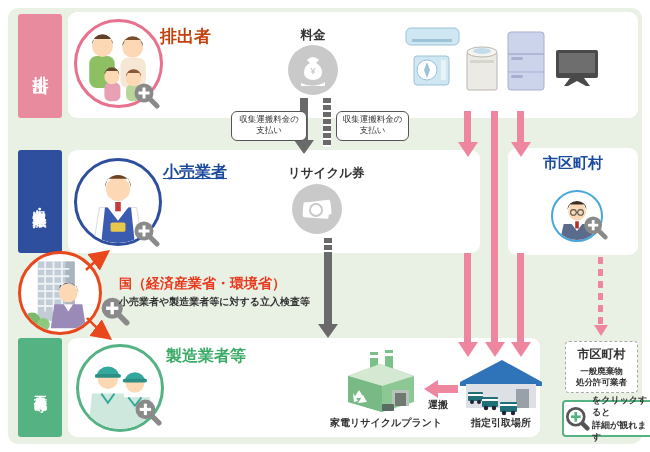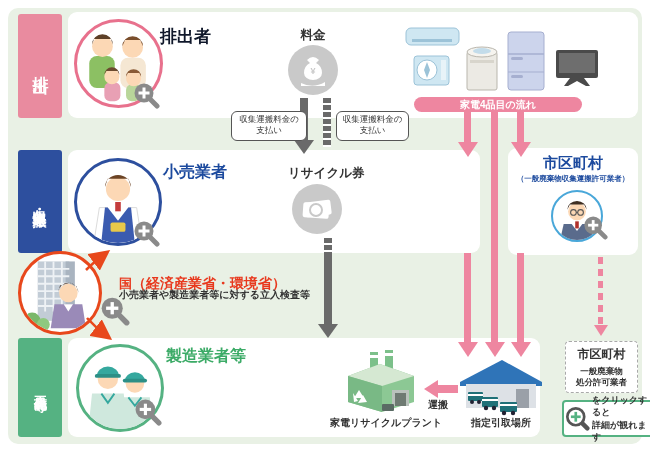--- a/index.html
+++ b/index.html
@@ -18,21 +18,21 @@
 
   .circle-ill { position:absolute; border-radius:50%; background:#fff; display:flex;
                 align-items:center; justify-content:center; overflow:hidden; }
   .ring-pink  { border:3px solid #e8718d; }
   .ring-blue  { border:3px solid #2d4f9e; }
   .ring-lblue { border:2.5px solid #49a7d9; }
   .ring-red   { border:3px solid #e8481c; }
   .ring-green { border:3px solid #55b282; }
 
   .t { position:absolute; white-space:nowrap; }
-  .pink-t  { color:#0f172a; font-weight:bold; }
+  .pink-t  { color:#c2410c; font-weight:bold; }
   .blue-t  { color:#1c4a9e; font-weight:bold; }
   .green-t { color:#3cab67; font-weight:bold; }
   .red-t   { color:#e8381d; font-weight:bold; }
   .dark-t  { color:#333; font-weight:bold; }
 
   .gray-circle { position:absolute; border-radius:50%; background:#c9c9c9; }
 
   .flow-bar { position:absolute; left:414px; top:97px; width:168px; height:15px; background:#ee86a0;
               border-radius:8px; color:#fff; font-size:10px; font-weight:bold; text-align:center;
               line-height:15px; }
@@ -136,21 +136,20 @@
       <rect x="111" y="33" width="12" height="3" rx="1.5" fill="#a6afd0"></rect>
       <rect x="111" y="51" width="12" height="3" rx="1.5" fill="#a6afd0"></rect>
     </g>
     <g>
       <rect x="156" y="26" width="42" height="28" rx="2" fill="#4a4a4a"></rect>
       <rect x="159" y="29" width="36" height="20" fill="#6e6e6e"></rect>
       <path d="M170 54 l14 0 6 8 -4 0 -9 -5 -9 5 -4 0 z" fill="#4a4a4a"></path>
     </g>
   </svg>
 
-  <div class="flow-bar">家電4品目の流れ</div>
 
   <div class="gbar" style="left:300px;top:98px;height:42px;"></div>
   <div class="ghead" style="left:294px;top:140px;"></div>
   <div class="gbar-stripe" style="left:323px;top:98px;height:49px;"></div>
 
   <div class="paybox" style="left:231px;top:111px;width:76px;height:30px;">
     <div>収集運搬料金の</div>
     <div>支払い</div>
   </div>
   <div class="paybox" style="left:336px;top:111px;width:73px;height:30px;">
@@ -182,36 +181,35 @@
       <circle cx="44" cy="30" r="13" fill="#fcd8b5"></circle>
       <path d="M30 28 a14 13 0 0 1 28 0 l-3 -9 -22 0 z" fill="#6b4324"></path>
     </svg>
   </div>
   <svg class="mag" style="left:133px;top:220px;" width="27" height="27" viewBox="0 0 27 27">
     <line x1="17" y1="17" x2="24" y2="24" stroke="#8a8a8a" stroke-width="5" stroke-linecap="round"></line>
     <circle cx="11" cy="11" r="9.5" fill="#8a8a8a"></circle>
     <rect x="9.5" y="5.5" width="3" height="11" fill="#fff"></rect>
     <rect x="5.5" y="9.5" width="11" height="3" fill="#fff"></rect>
   </svg>
-  <div class="t blue-t" style="left:163px;top:162px;font-size:16px;">小売業者</div>
+  <div class="t blue-t" style="left:163px;top:162px;font-size:16px;text-decoration:underline;">小売業者</div>
 
   <div class="t dark-t" style="left:288px;top:165px;font-size:12.5px;">リサイクル券</div>
   <div class="gray-circle" style="left:292px;top:184px;width:50px;height:50px;"></div>
   <svg class="mag" style="left:296px;top:188px;" width="42" height="42" viewBox="0 0 42 42">
     <rect x="9" y="13" width="26" height="15" rx="2" fill="#fff" transform="rotate(-7 22 20)"></rect>
     <rect x="7" y="15" width="26" height="15" rx="2" fill="#fff" transform="rotate(4 20 22)"></rect>
     <circle cx="20" cy="22" r="6" fill="none" stroke="#c9c9c9" stroke-width="2"></circle>
   </svg>
 
   <div class="gbar-stripe" style="left:324px;top:238px;height:16px;"></div>
   <div class="gbar" style="left:324px;top:254px;height:70px;"></div>
   <div class="ghead" style="left:318px;top:324px;"></div>
 
   <div class="t blue-t" style="left:508px;top:154px;width:130px;text-align:center;font-size:15px;">市区町村</div>
-  <div class="t blue-t" style="left:508px;top:174px;width:130px;text-align:center;font-size:7.5px;">（一般廃棄物収集運搬許可業者）</div>
   <div class="circle-ill ring-lblue" style="left:551px;top:190px;width:52px;height:52px;">
     <svg width="48" height="48" viewBox="0 0 54 54">
       <path d="M12 36 L42 36 L46 54 L8 54 Z" fill="#5a6b8c"></path>
       <path d="M21 36 L27 44 L33 36 L31 33 L23 33 Z" fill="#fff"></path>
       <rect x="25" y="33" width="4" height="8" fill="#b0302a"></rect>
       <circle cx="27" cy="22" r="10" fill="#fcd8b5"></circle>
       <path d="M16 20 a11 10 0 0 1 22 0 l-3 -6 -16 0 z" fill="#3f2f22"></path>
       <circle cx="23" cy="23" r="3.2" fill="none" stroke="#555" stroke-width="1.2"></circle>
       <circle cx="31" cy="23" r="3.2" fill="none" stroke="#555" stroke-width="1.2"></circle>
       <line x1="26.2" y1="23" x2="27.8" y2="23" stroke="#555" stroke-width="1.2"></line>
@@ -258,21 +256,21 @@
       <marker id="ra" markerWidth="8" markerHeight="8" refX="6" refY="4" orient="auto">
         <path d="M0,0 L8,4 L0,8 Z" fill="#e8481c"></path>
       </marker>
     </defs>
     <path d="M6 26 Q14 18 26 9" fill="none" stroke="#e8481c" stroke-width="2.6" marker-end="url(#ra)"></path>
     <path d="M7 74 Q16 84 28 93" fill="none" stroke="#e8481c" stroke-width="2.6" marker-end="url(#ra)"></path>
   </svg>
   <div class="t" style="left:119px;top:275px;font-size:13px;">
     <span class="red-t" style="font-size:13px;">国</span><span class="red-t" style="font-size:14px;">（経済産業省・環境省）</span>
   </div>
-  <div class="t" style="left:119px;top:288px;font-size:10px;color:#333;font-weight:bold;">小売業者や製造業者等に対する立入検査等</div>
+  <div class="t" style="left:119px;top:295px;font-size:10px;color:#333;font-weight:bold;">小売業者や製造業者等に対する立入検査等</div>
 
   <div class="circle-ill ring-green" style="left:76px;top:344px;width:88px;height:88px;">
     <svg width="82" height="82" viewBox="0 0 88 88">
       <path d="M14 50 L48 50 L52 88 L10 88 Z" fill="#cfe8dd"></path>
       <path d="M24 50 L31 60 L38 50" fill="none" stroke="#35a89e" stroke-width="2"></path>
       <circle cx="31" cy="34" r="11" fill="#fcd8b5"></circle>
       <path d="M19 32 a12 11 0 0 1 24 0 z" fill="#35a89e"></path>
       <rect x="17" y="29" width="28" height="4" rx="2" fill="#2c8f86"></rect>
       <path d="M44 54 L76 54 L80 88 L40 88 Z" fill="#cfe8dd"></path>
       <path d="M53 54 L60 63 L67 54" fill="none" stroke="#35a89e" stroke-width="2"></path>

